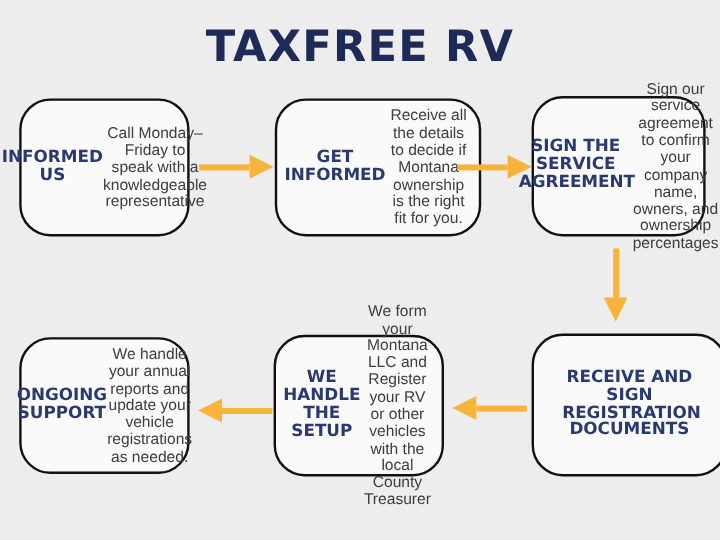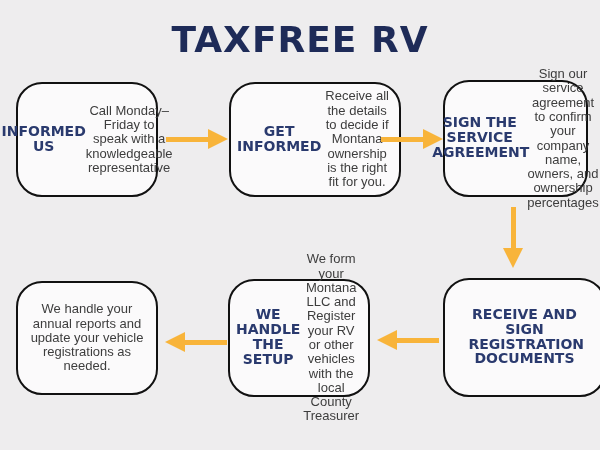--- a/index.html
+++ b/index.html
@@ -125,20 +125,21 @@
   <div class="step-box" id="box6">
     <div class="step-heading">RECEIVE AND SIGN REGISTRATION DOCUMENTS</div>
   </div>
 
   <div class="step-box" id="box5">
     <div class="step-heading">WE HANDLE THE SETUP</div>
     <div class="step-body">We form your Montana LLC and Register your RV or other vehicles with the local County Treasurer</div>
   </div>
 
   <div class="step-box" id="box4">
+    <div class="step-heading">ONGOING SUPPORT</div>
     <div class="step-body">We handle your annual reports and update your vehicle registrations as needed.</div>
   </div>
 
   <div class="arrow" id="arrow-1-2">
     <div class="shaft-h"></div>
     <div class="head-right"></div>
   </div>
 
   <div class="arrow" id="arrow-2-3">
     <div class="shaft-h"></div>

